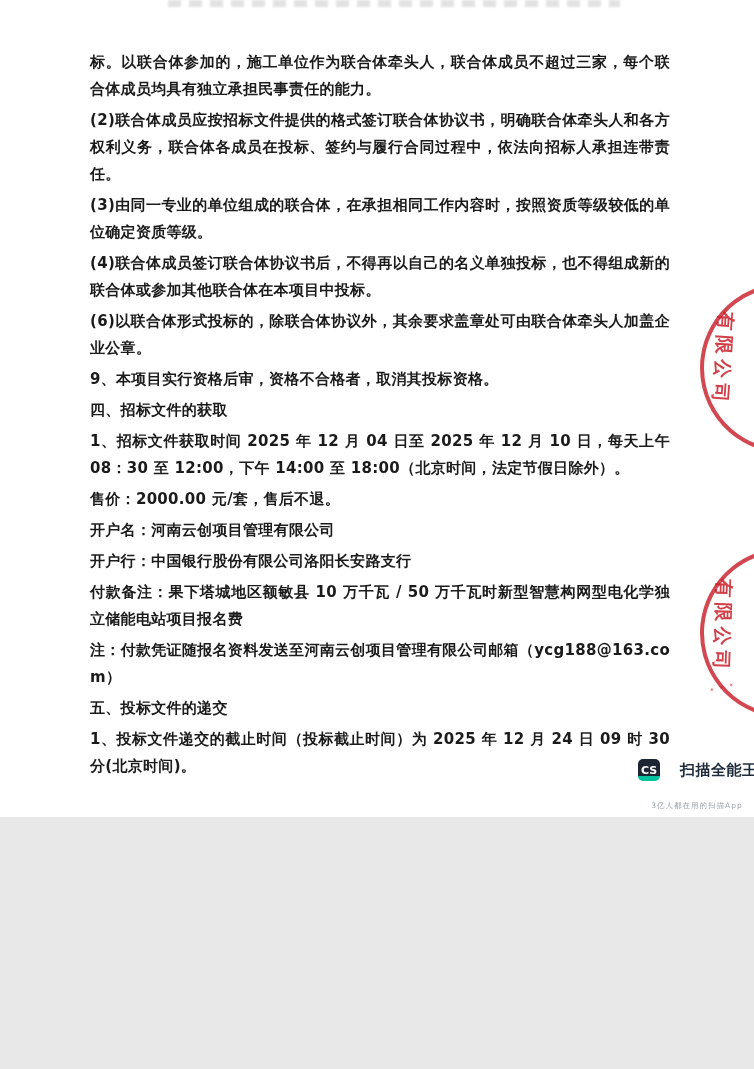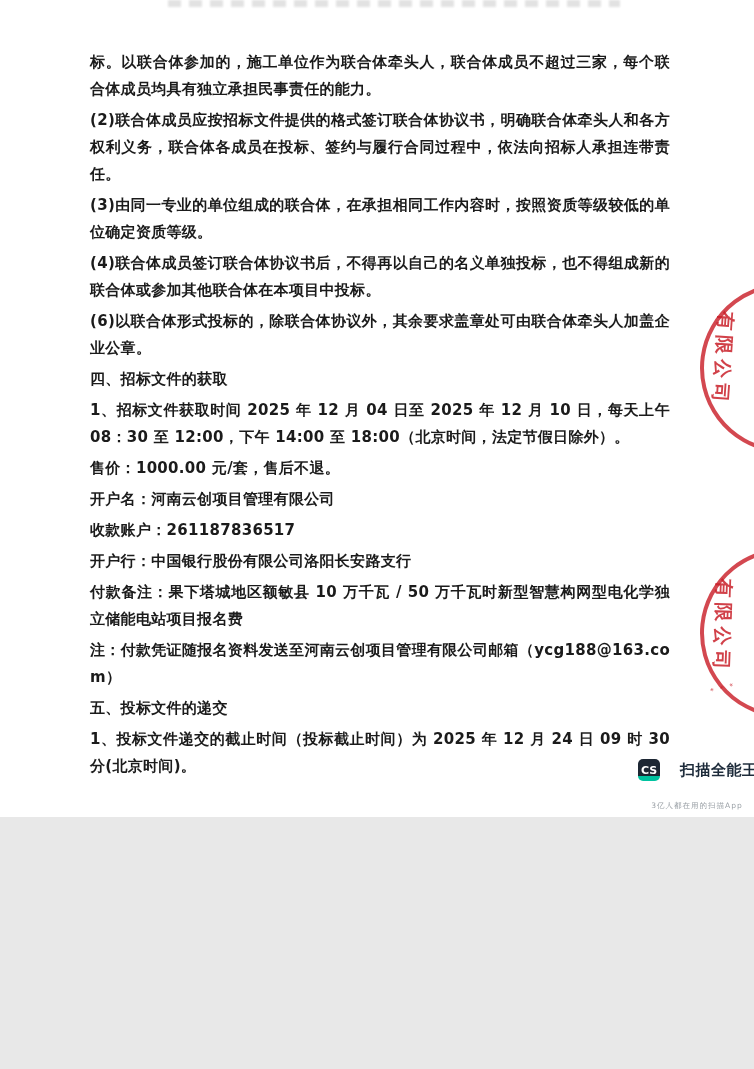--- a/index.html
+++ b/index.html
@@ -82,25 +82,25 @@
 <div class="page">
 
   <div class="top-smudge"></div>
 
   <div class="content">
     <p>标。以联合体参加的，施工单位作为联合体牵头人，联合体成员不超过三家，每个联合体成员均具有独立承担民事责任的能力。</p>
     <p>(2)联合体成员应按招标文件提供的格式签订联合体协议书，明确联合体牵头人和各方权利义务，联合体各成员在投标、签约与履行合同过程中，依法向招标人承担连带责任。</p>
     <p>(3)由同一专业的单位组成的联合体，在承担相同工作内容时，按照资质等级较低的单位确定资质等级。</p>
     <p>(4)联合体成员签订联合体协议书后，不得再以自己的名义单独投标，也不得组成新的联合体或参加其他联合体在本项目中投标。</p>
     <p>(6)以联合体形式投标的，除联合体协议外，其余要求盖章处可由联合体牵头人加盖企业公章。</p>
+    <p>9、本项目实行资格后审，资格不合格者，取消其投标资格。</p>
     <p>四、招标文件的获取</p>
     <p>1、招标文件获取时间 2025 年 12 月 04 日至 2025 年 12 月 10 日，每天上午 08：30 至 12:00，下午 14:00 至 18:00（北京时间，法定节假日除外）。</p>
-    <p>售价：1000.00 元/套，售后不退。</p>
+    <p>售价：2000.00 元/套，售后不退。</p>
     <p>开户名：河南云创项目管理有限公司</p>
-    <p>收款账户：261187836517</p>
     <p>开户行：中国银行股份有限公司洛阳长安路支行</p>
     <p>付款备注：果下塔城地区额敏县 10 万千瓦 / 50 万千瓦时新型智慧构网型电化学独立储能电站项目报名费</p>
     <p>注：付款凭证随报名资料发送至河南云创项目管理有限公司邮箱（ycg188@163.com）</p>
     <p>五、投标文件的递交</p>
     <p>1、投标文件递交的截止时间（投标截止时间）为 2025 年 12 月 24 日 09 时 30 分(北京时间)。</p>
   </div>
 
   <div class="seal seal-top">
     <span class="seal-text">有限公司</span>
   </div>

